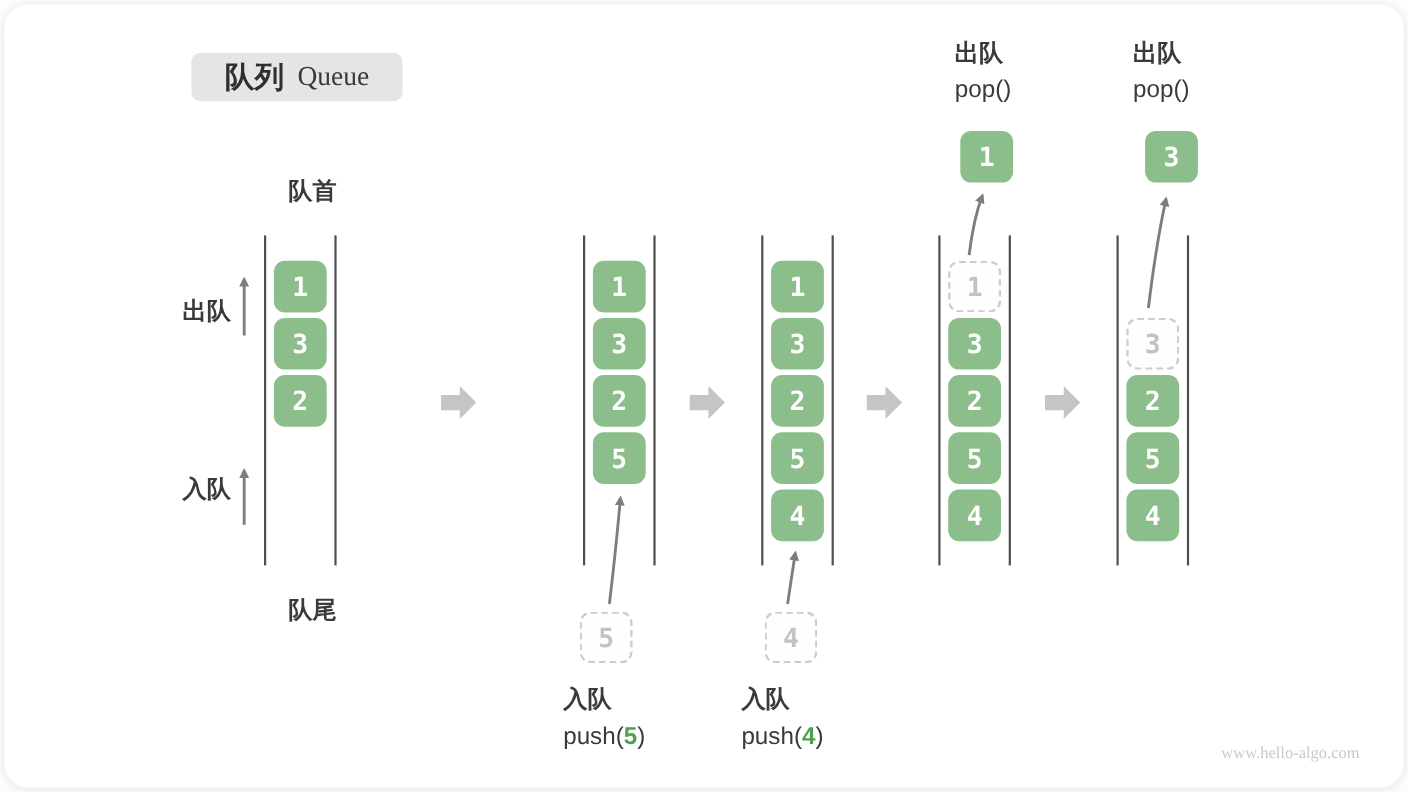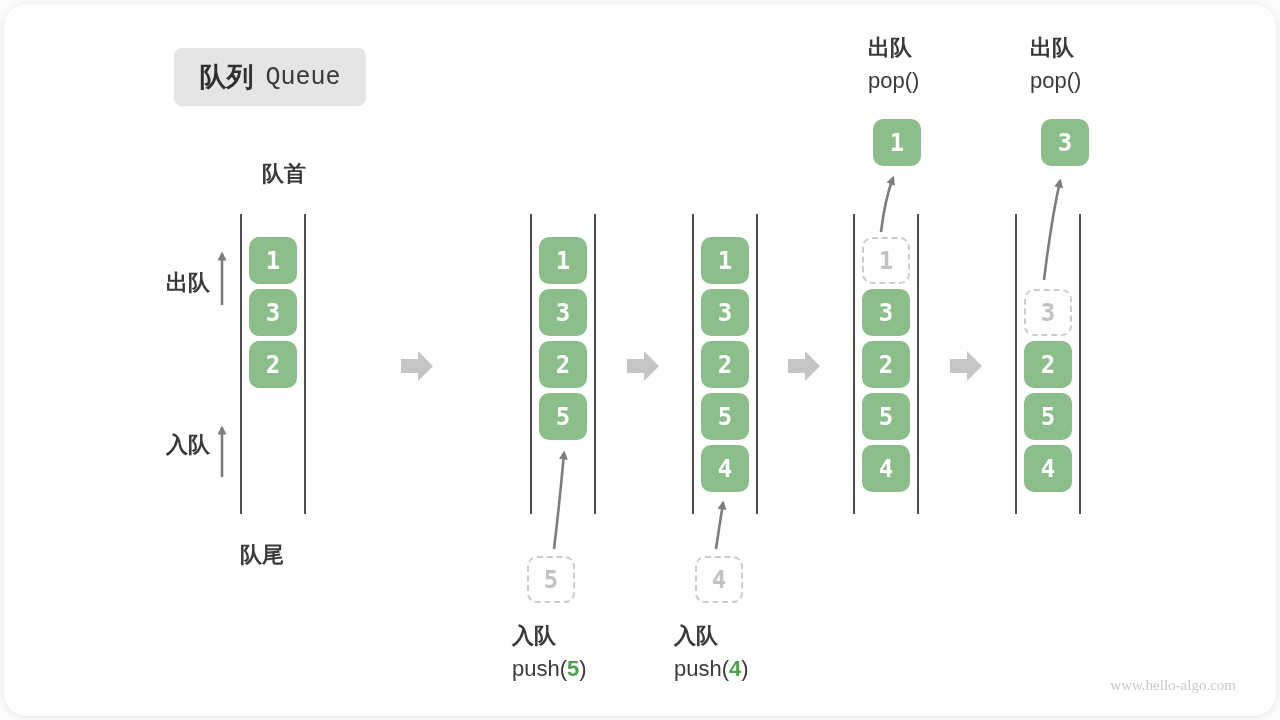--- a/index.html
+++ b/index.html
@@ -17,30 +17,30 @@
   *{margin:0;padding:0;box-sizing:border-box;}
   html,body{width:1280px;height:720px;background:#fdfdfd;font-family:"Liberation Sans",sans-serif;}
   .stage{position:relative;width:1280px;height:720px;}
   .card{
     position:absolute;left:4px;top:4px;right:4px;bottom:4px;
     background:#ffffff;border-radius:22px;
     box-shadow:0 1px 10px rgba(0,0,0,0.10);
     overflow:hidden;
   }
   .title-box{
-    position:absolute;left:170px;top:44px;width:192px;height:58px;
+    position:absolute;left:170px;top:44px;width:192px;height:44px;
     background:var(--title-bg);border-radius:8px;
     display:flex;align-items:center;justify-content:center;gap:12px;
   }
   .title-zh{font-size:27px;font-weight:bold;color:#2f2f2f;}
-  .title-en{font-family:Liberation Mono, monospace;font-size:25px;color:#3a3a3a;}
+  .title-en{font-family:Liberation Serif, serif;font-size:25px;color:#3a3a3a;}
 
   .zh-label{position:absolute;font-size:22px;font-weight:bold;color:var(--text-dark);white-space:nowrap;}
   .lbl-front{left:236px;top:155px;width:66px;text-align:right;}
-  .lbl-rear{left:236px;top:536px;width:66px;text-align:left;}
+  .lbl-rear{left:236px;top:536px;width:66px;text-align:right;}
   .lbl-dequeue{left:140px;top:264px;width:66px;text-align:right;}
   .lbl-enqueue{left:140px;top:426px;width:66px;text-align:right;}
 
   .queue{position:absolute;top:210px;width:66px;height:300px;}
   .queue .wall{position:absolute;top:0;width:2px;height:100%;background:var(--wall-gray);}
   .queue .wall.left{left:0;}
   .queue .wall.right{right:0;}
   .q1{left:236px;} .q2{left:526px;} .q3{left:688px;} .q4{left:849px;} .q5{left:1011px;}
 
   .slot{

